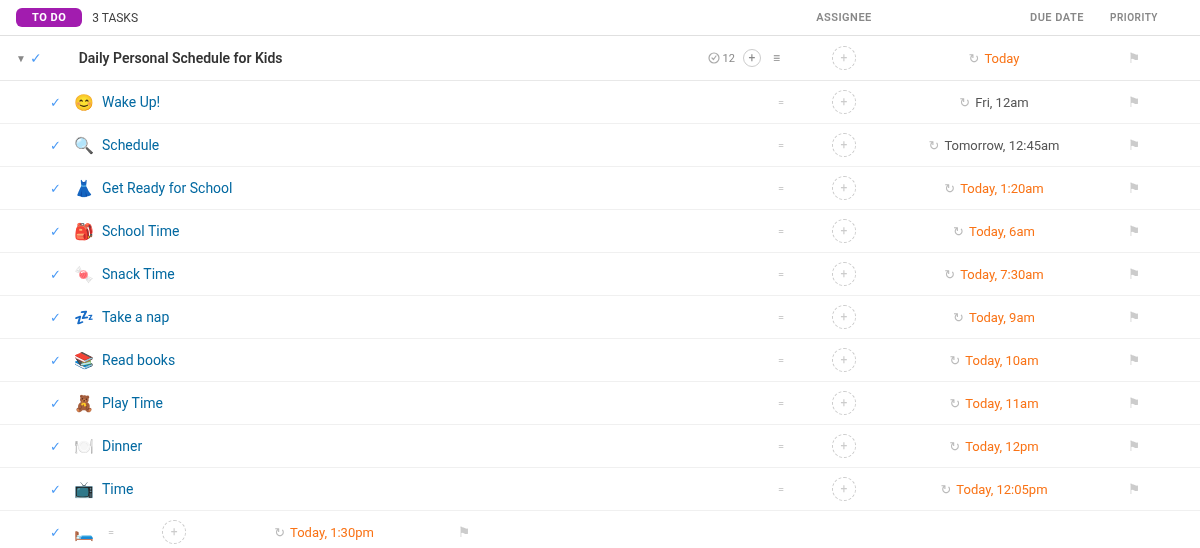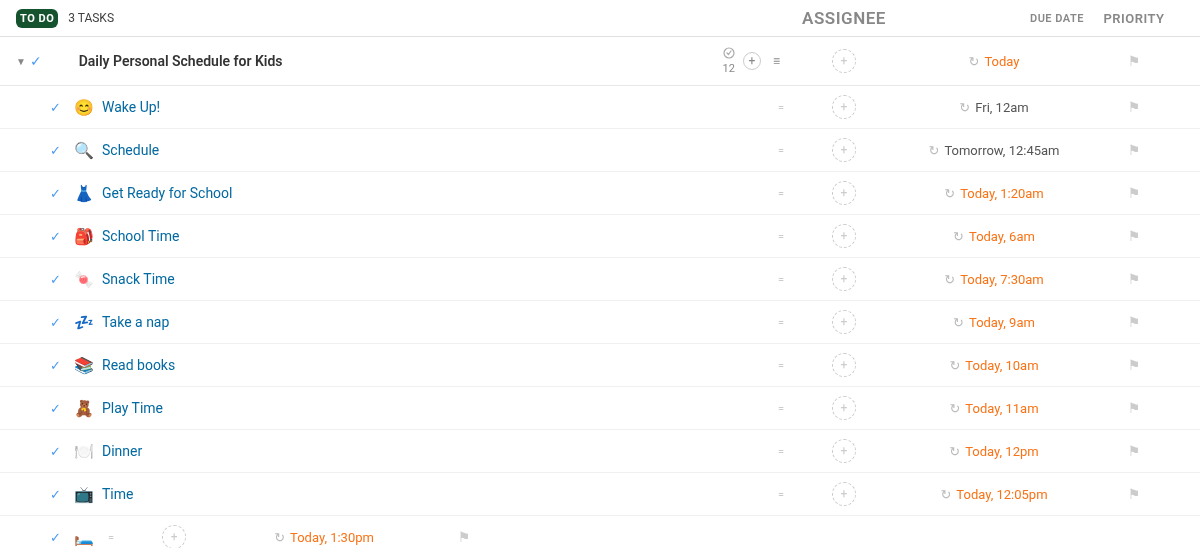--- a/index.html
+++ b/index.html
@@ -16,56 +16,56 @@
     }
     
     .header-row {
       display: flex;
       align-items: center;
       padding: 8px 16px;
       border-bottom: 1px solid #e0e0e0;
       background: #fff;
     }
     .todo-badge {
-      background: #14532d;
+      background: #a21caf;
       color: #fff;
       font-size: 11px;
       font-weight: 700;
-      padding: 3px 4px;
+      padding: 3px 16px;
       border-radius: 6px;
       margin-right: 10px;
       letter-spacing: 0.5px;
     }
     .tasks-count {
       font-size: 12px;
       color: #404040;
       flex: 1;
     }
     .col-assignee {
       width: 120px;
       text-align: center;
-      font-size: 17px;
+      font-size: 11px;
       color: #888;
       font-weight: 600;
       letter-spacing: 0.5px;
       text-transform: uppercase;
     }
     .col-duedate {
       width: 180px;
       text-align: right;
       font-size: 11px;
       color: #888;
       font-weight: 600;
       letter-spacing: 0.5px;
       text-transform: uppercase;
     }
     .col-priority {
       width: 100px;
       text-align: center;
-      font-size: 13px;
+      font-size: 10px;
       color: #888;
       font-weight: 600;
       letter-spacing: 0.5px;
       text-transform: uppercase;
     }
     
     .group-header {
       display: flex;
       align-items: center;
       padding: 10px 16px;
@@ -96,21 +96,20 @@
       align-items: center;
       gap: 8px;
       margin-left: 8px;
     }
     .subtask-icon {
       font-size: 11px;
       color: #888;
       display: flex;
       align-items: center;
       gap: 3px;
-      flex-direction: column;
     }
     .add-btn {
       width: 18px;
       height: 18px;
       border: 1px solid #ccc;
       border-radius: 50%;
       display: flex;
       align-items: center;
       justify-content: center;
       font-size: 12px;

